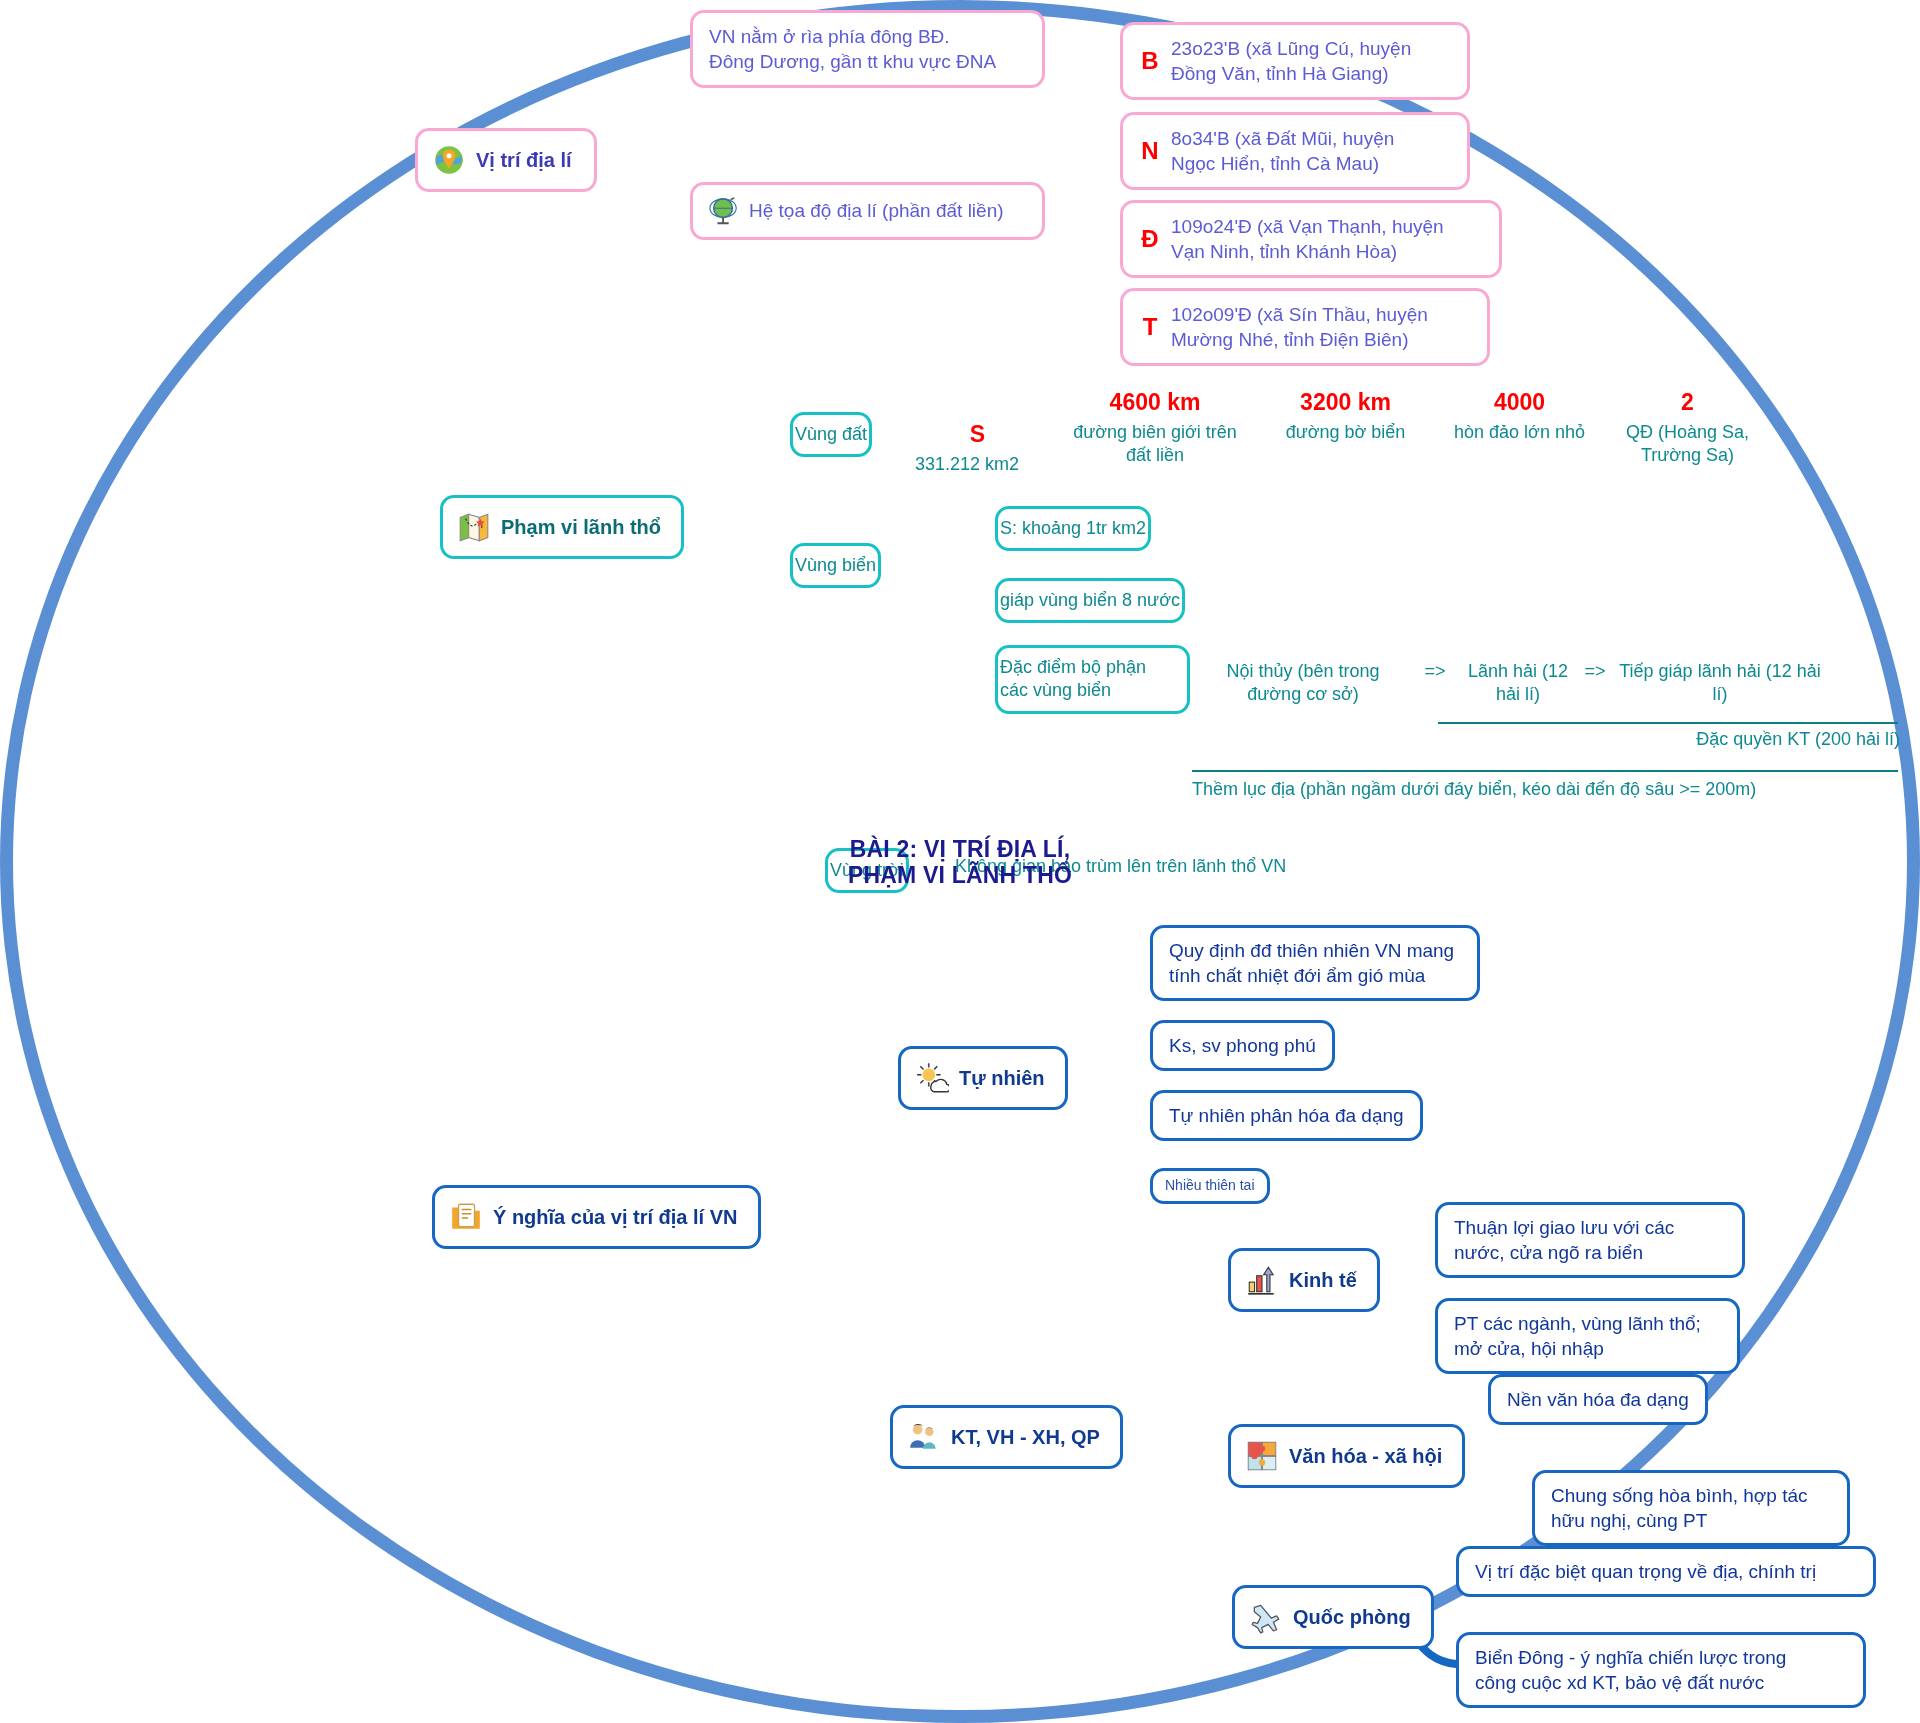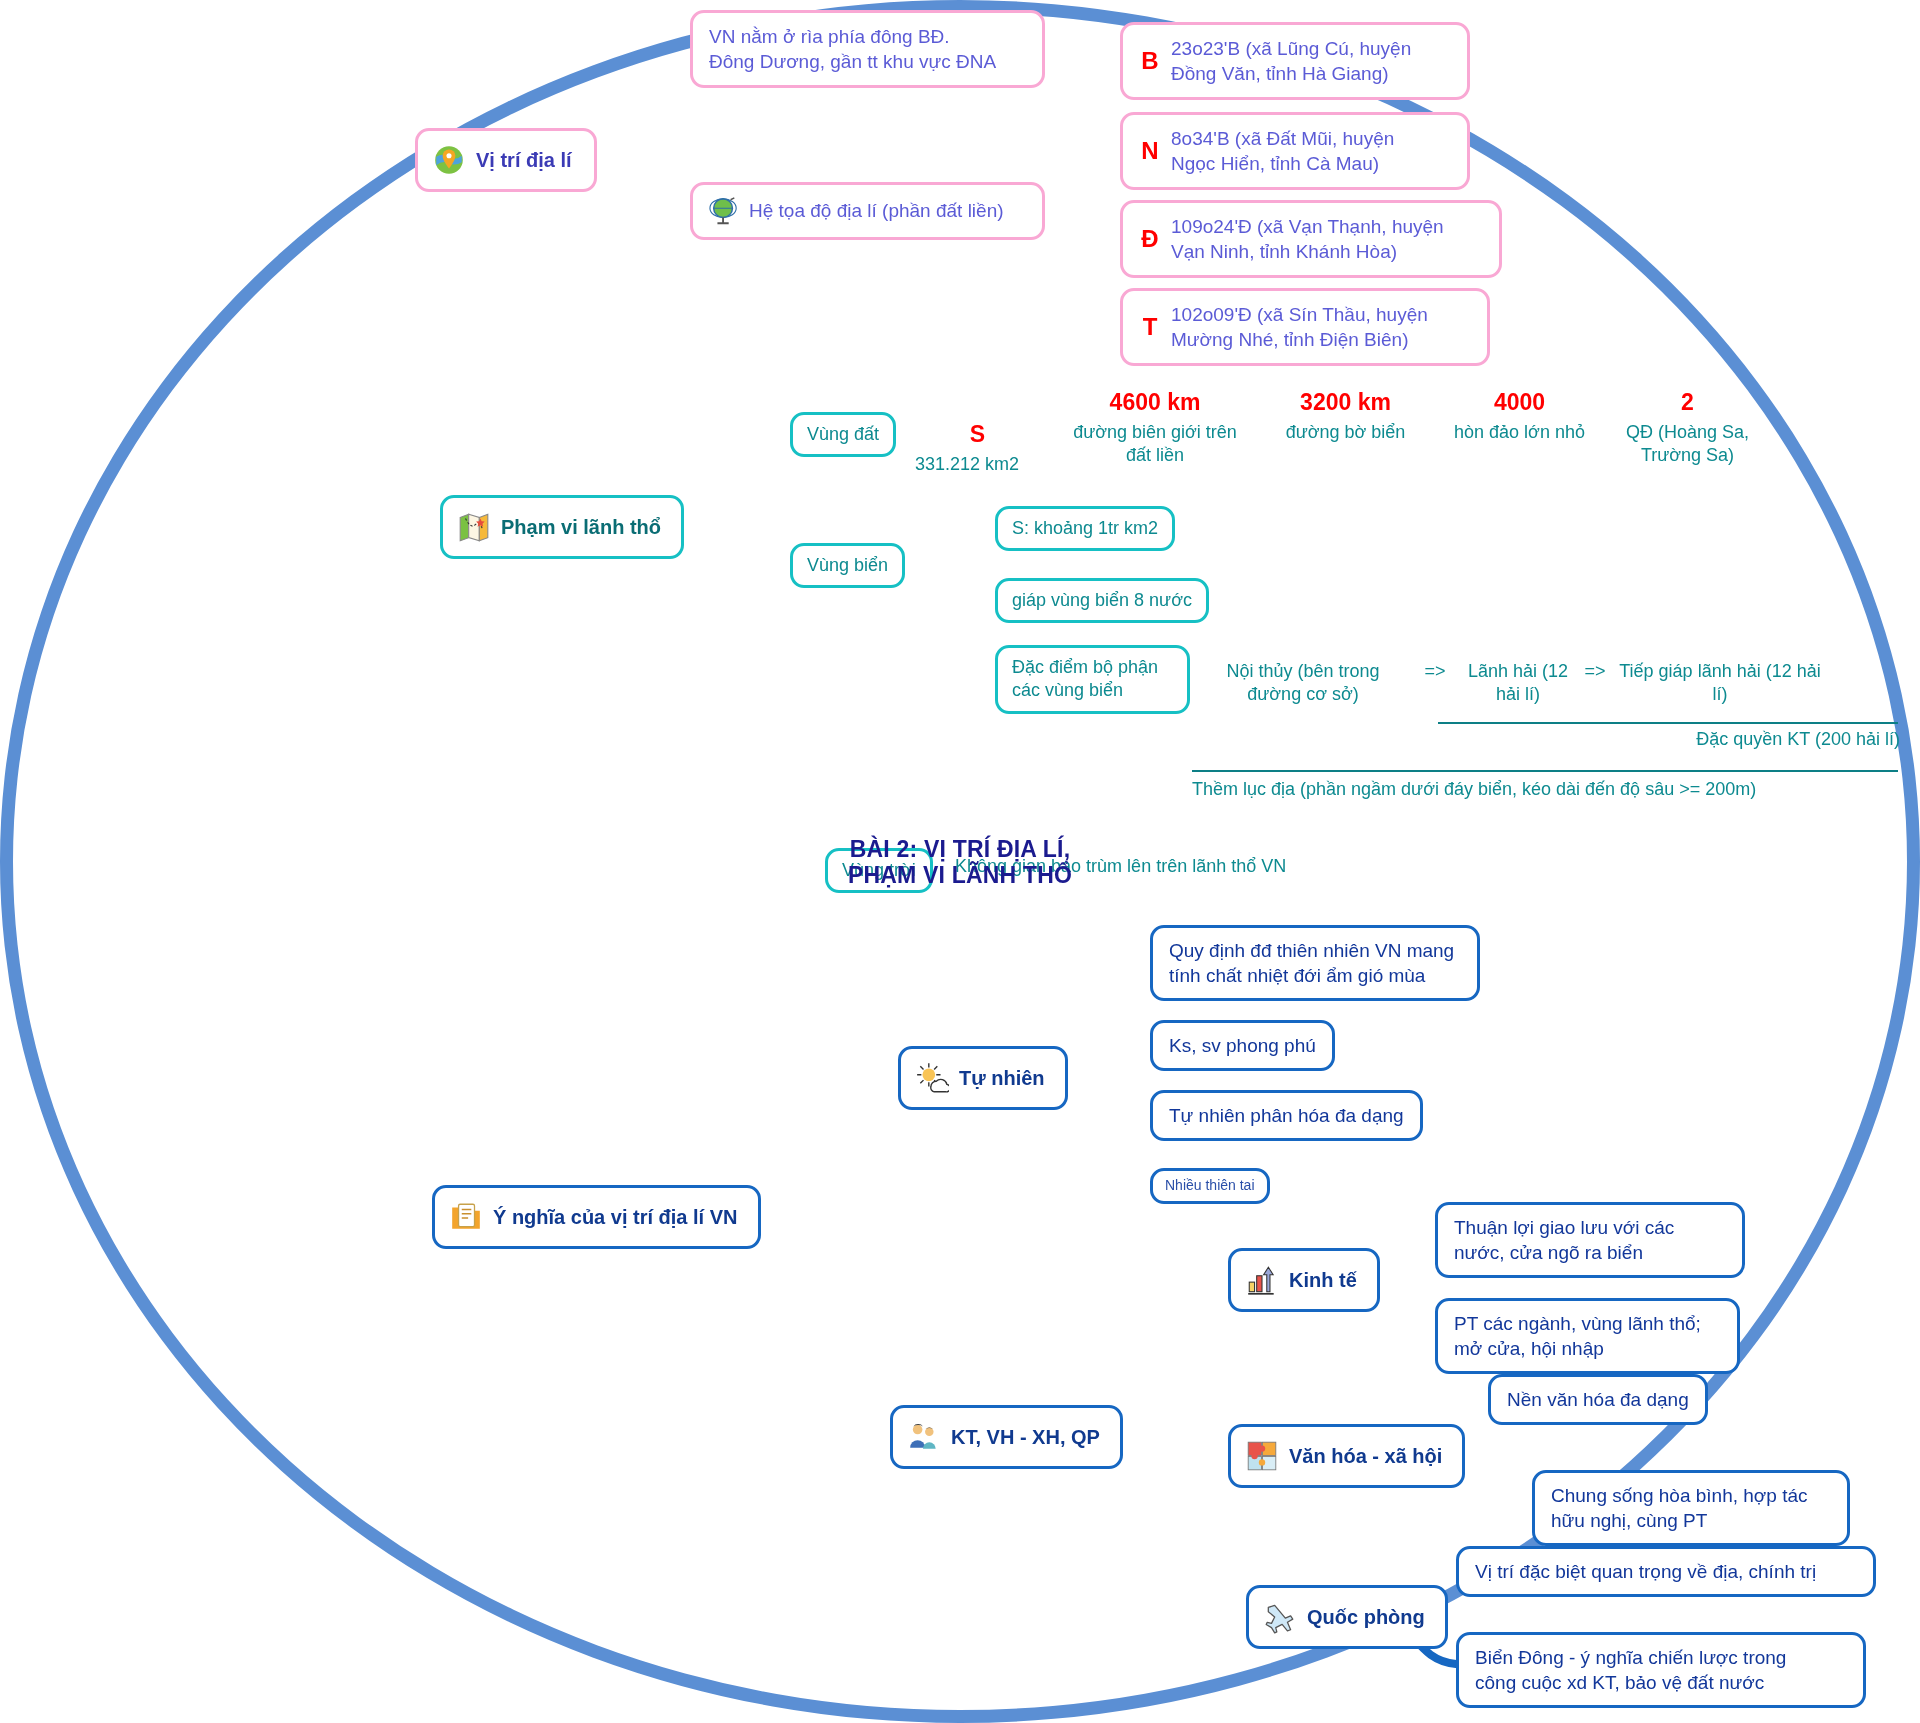--- a/index.html
+++ b/index.html
@@ -33,21 +33,21 @@
 
   
   .p-box { border:3px solid #f9a8d4; color:#5b5bd6; }
   .p-main { padding:12px 22px 12px 14px; font-size:20px; font-weight:bold; color:#3b3bb5; }
   .p-txt  { padding:11px 16px; font-size:19px; line-height:1.32; color:#5b5bd6; }
   .coord-letter { color:#ff0000; font-weight:bold; font-size:24px; min-width:22px; text-align:center; }
 
   
   .t-box { border:3px solid #16c0c4; color:#0d7f86; }
   .t-main { padding:12px 20px 12px 14px; font-size:20px; font-weight:bold; color:#0a6d74; }
-  .t-txt  { padding:8px 14px; font-size:18px; line-height:1.3; color:#0d8a90; }
+  .t-txt  { padding:8px 2px; font-size:18px; line-height:1.3; color:#0d8a90; }
   .teal-free { position:absolute; color:#0d8a90; font-size:18px; line-height:1.3; text-align:center; }
   .teal-num  { color:#ff0000; font-weight:bold; font-size:23px; display:block; margin-bottom:3px;}
 
   
   .b-box { border:3px solid #1667c2; color:#103a8f; }
   .b-main { padding:12px 20px 12px 14px; font-size:20px; font-weight:bold; color:#103a8f; }
   .b-txt  { padding:10px 16px; font-size:19px; line-height:1.32; color:#12379a; }
   .b-small{ padding:6px 12px; font-size:14px; line-height:1.25; color:#2a4fa8; }
 
   .icon { width:34px; height:34px; flex:0 0 34px; display:block; }
@@ -353,21 +353,21 @@
     <span class="lbl">Văn hóa - xã hội</span>
   </div>
   <div class="node b-box b-txt" style="left:1488px; top:1374px;">
     <span class="lbl">Nền văn hóa đa dạng</span>
   </div>
   <div class="node b-box b-txt" style="left:1488px; top:1470px; width:318px;margin-left:44px;">
     <span class="lbl">Chung sống hòa bình, hợp tác
 hữu nghị, cùng PT</span>
   </div>
 
-  <div class="node b-box b-main" style="left:1232px; top:1585px;margin-left:14px;">
+  <div class="node b-box b-main" style="left:1232px; top:1585px;">
     <svg class="icon" viewBox="0 0 32 32">
       <path d="M5 7 l6 -2 10 12 5 -2 2 3 -5 3 3 7 -3 1 -5 -6 -6 3 1 4 -2 1 -3 -5 -5 -3 1 -2 4 1 3 -6 -6 -5z" fill="#cfe8f7" stroke="#555" stroke-width="1.2" stroke-linejoin="round"></path>
     </svg>
     <span class="lbl">Quốc phòng</span>
   </div>
   <div class="node b-box b-txt" style="left:1456px; top:1546px; width:420px;">
     <span class="lbl">Vị trí đặc biệt quan trọng về địa, chính trị</span>
   </div>
   <div class="node b-box b-txt" style="left:1456px; top:1632px; width:410px;">
     <span class="lbl">Biển Đông - ý nghĩa chiến lược trong

